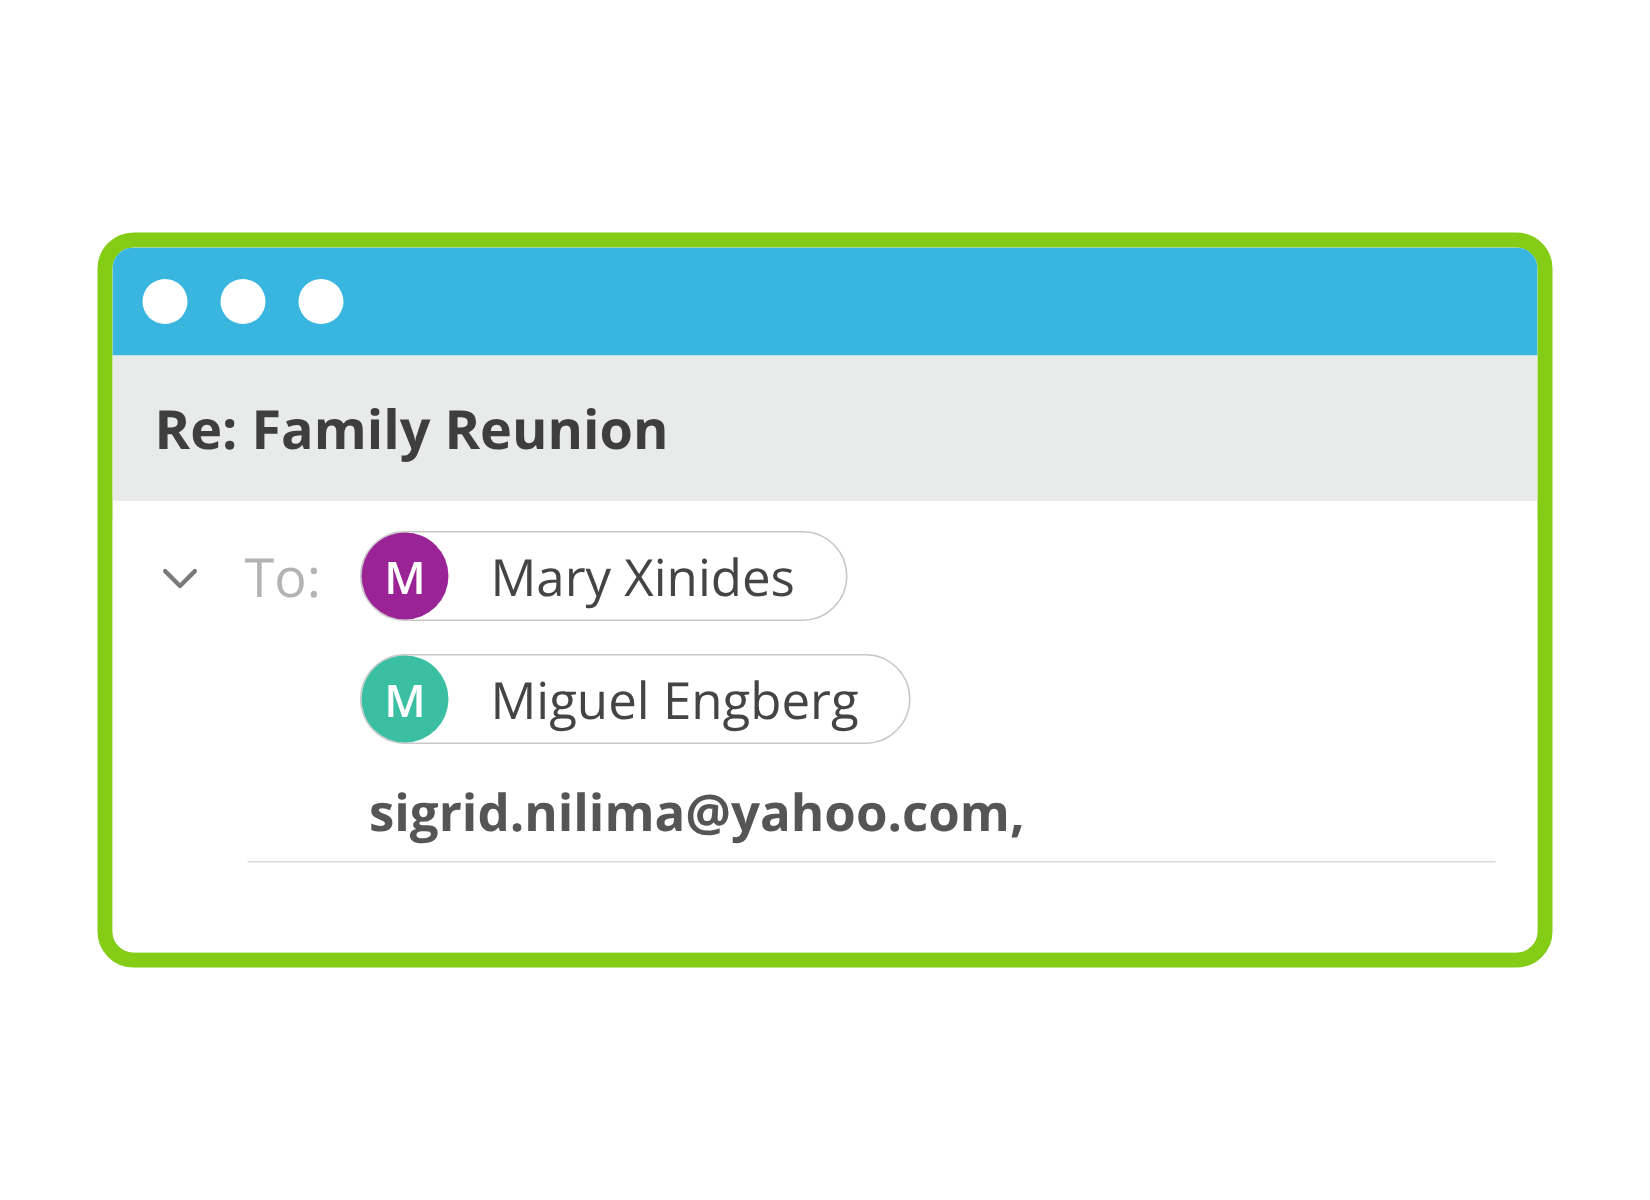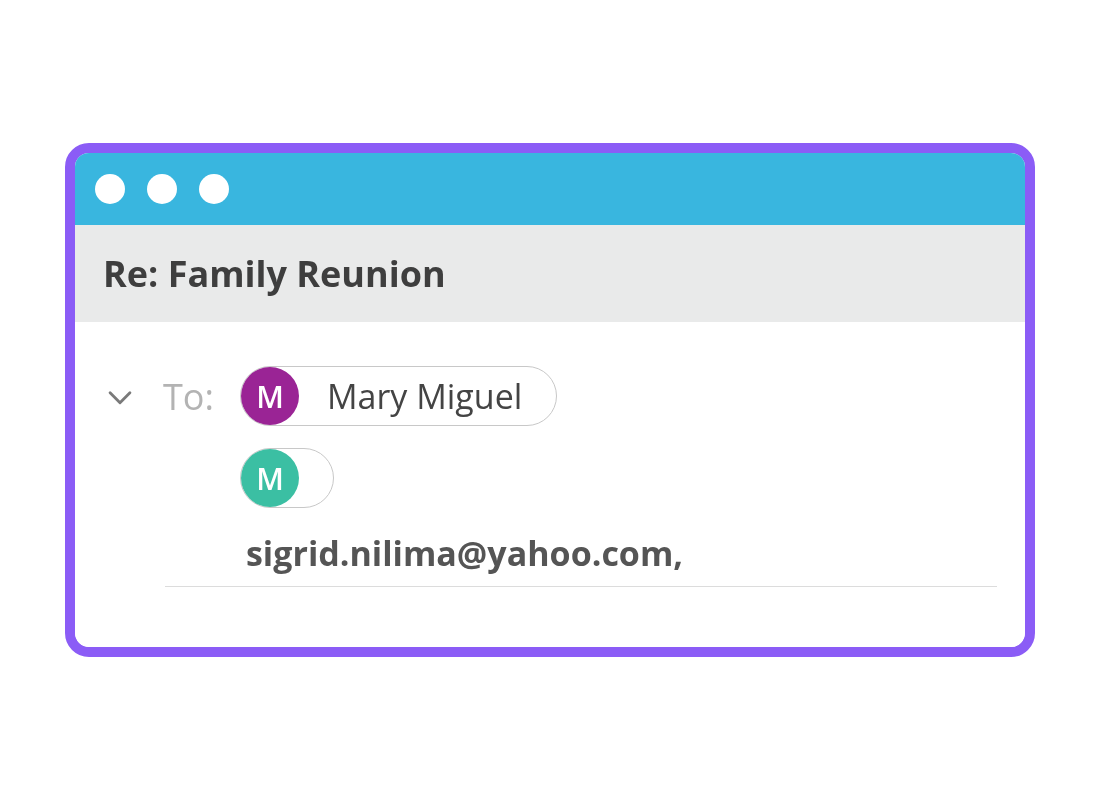--- a/index.html
+++ b/index.html
@@ -8,21 +8,21 @@
       background: #fff;
       width: 1100px;
       height: 800px;
       display: flex;
       align-items: center;
       justify-content: center;
     }
     .window {
       width: 970px;
       background: #fff;
-      border: 10px solid #8b5cf6;
+      border: 10px solid #84cc16;
       border-radius: 24px;
       overflow: hidden;
       box-shadow: none;
     }
     .titlebar {
       background: #39b6df;
       height: 72px;
       display: flex;
       align-items: center;
       padding: 0 20px;
@@ -38,21 +38,21 @@
       background: #e9eaea;
       padding: 24px 28px;
     }
     .subject {
       font-size: 36px;
       font-weight: 700;
       color: #3e3e3e;
     }
     .compose-area {
       background: #fff;
-      padding: 44px 28px 60px 28px;
+      padding: 20px 28px 60px 28px;
       border-radius: 14px;
     }
     .to-row {
       display: flex;
       align-items: flex-start;
       gap: 26px;
     }
     .chevron {
       margin-top: 14px;
       width: 34px;
@@ -138,27 +138,28 @@
       </span>
 
       <span class="to-label">To:</span>
 
       <div class="chips-col">
 
         <div class="chip">
           <div class="avatar purple">
             <span>M</span>
           </div>
-          <span class="chip-name">Mary Miguel</span>
+          <span class="chip-name">Mary Xinides</span>
         </div>
 
         <div class="chip">
           <div class="avatar teal">
             <span>M</span>
           </div>
+          <span class="chip-name">Miguel Engberg</span>
         </div>
 
         <div class="raw-email">sigrid.nilima@yahoo.com,</div>
 
       </div>
     </div>
 
     <hr class="divider">
 
   </div>

